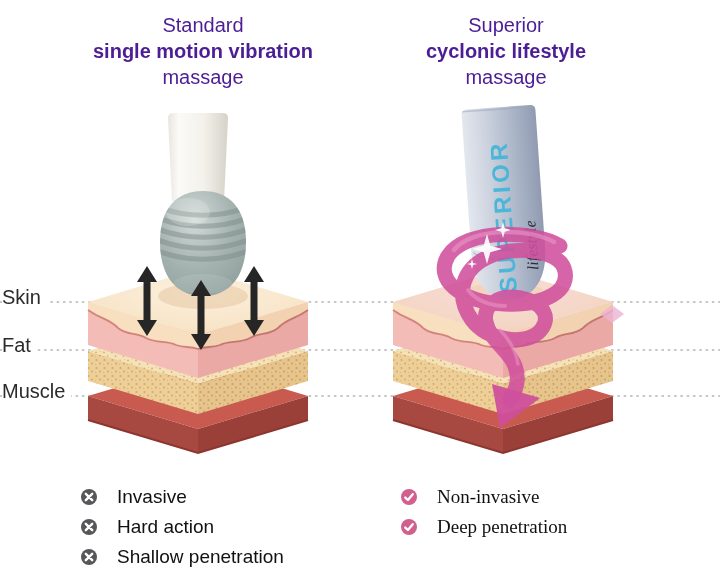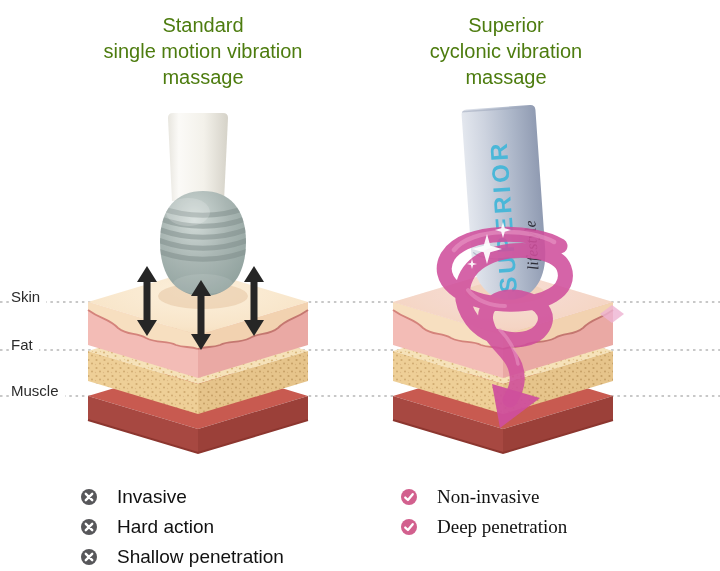--- a/index.html
+++ b/index.html
@@ -1,25 +1,25 @@
 <!DOCTYPE html>
 <html><head>
 <meta charset="utf-8">
 <style>
   html,body{margin:0;padding:0;background:#fff;}
   .canvas{position:relative;width:720px;height:571px;background:#ffffff;
           font-family:"Liberation Sans",sans-serif;overflow:hidden;}
   .canvas > svg{position:absolute;left:0;top:0;}
   .col-title{position:absolute;top:12px;width:280px;text-align:center;
-             font-size:20px;line-height:26px;color:#4d7c0f;}
+             font-size:20px;line-height:26px;color:#4c1d95;}
   .col-title span{display:block;}
-  .col-title .bold{font-weight:normal;}
+  .col-title .bold{font-weight:bold;}
   .left-title{left:63px;}
   .right-title{left:366px;}
-  .layer-label{position:absolute;left:11px;font-size:15px;color:#2b2b2b;
+  .layer-label{position:absolute;left:2px;font-size:20px;color:#2b2b2b;
                background:#ffffff;padding-right:6px;line-height:16px;}
   .label-skin{top:289px;}
   .label-fat{top:337px;}
   .label-muscle{top:383px;}
   .feature-list{position:absolute;top:487px;display:flex;flex-direction:column;gap:11px;}
   .list-left{left:81px;}
   .list-right{left:401px;font-family:Liberation Serif, serif;}
   .feature-row{display:flex;align-items:center;gap:20px;font-size:19px;
                line-height:19px;color:#111;}
   .feature-row svg{flex:0 0 auto;display:block;}
@@ -162,21 +162,21 @@
     </g>
   </svg>
 
   <div class="col-title left-title">
     <span>Standard</span>
     <span class="bold">single motion vibration</span>
     <span>massage</span>
   </div>
   <div class="col-title right-title">
     <span>Superior</span>
-    <span class="bold">cyclonic vibration</span>
+    <span class="bold">cyclonic lifestyle</span>
     <span>massage</span>
   </div>
 
   <span class="layer-label label-skin">Skin</span>
   <span class="layer-label label-fat">Fat</span>
   <span class="layer-label label-muscle">Muscle</span>
 
   <div class="feature-list list-left">
     <div class="feature-row">
       <svg width="16" height="16" viewBox="0 0 18 18">

